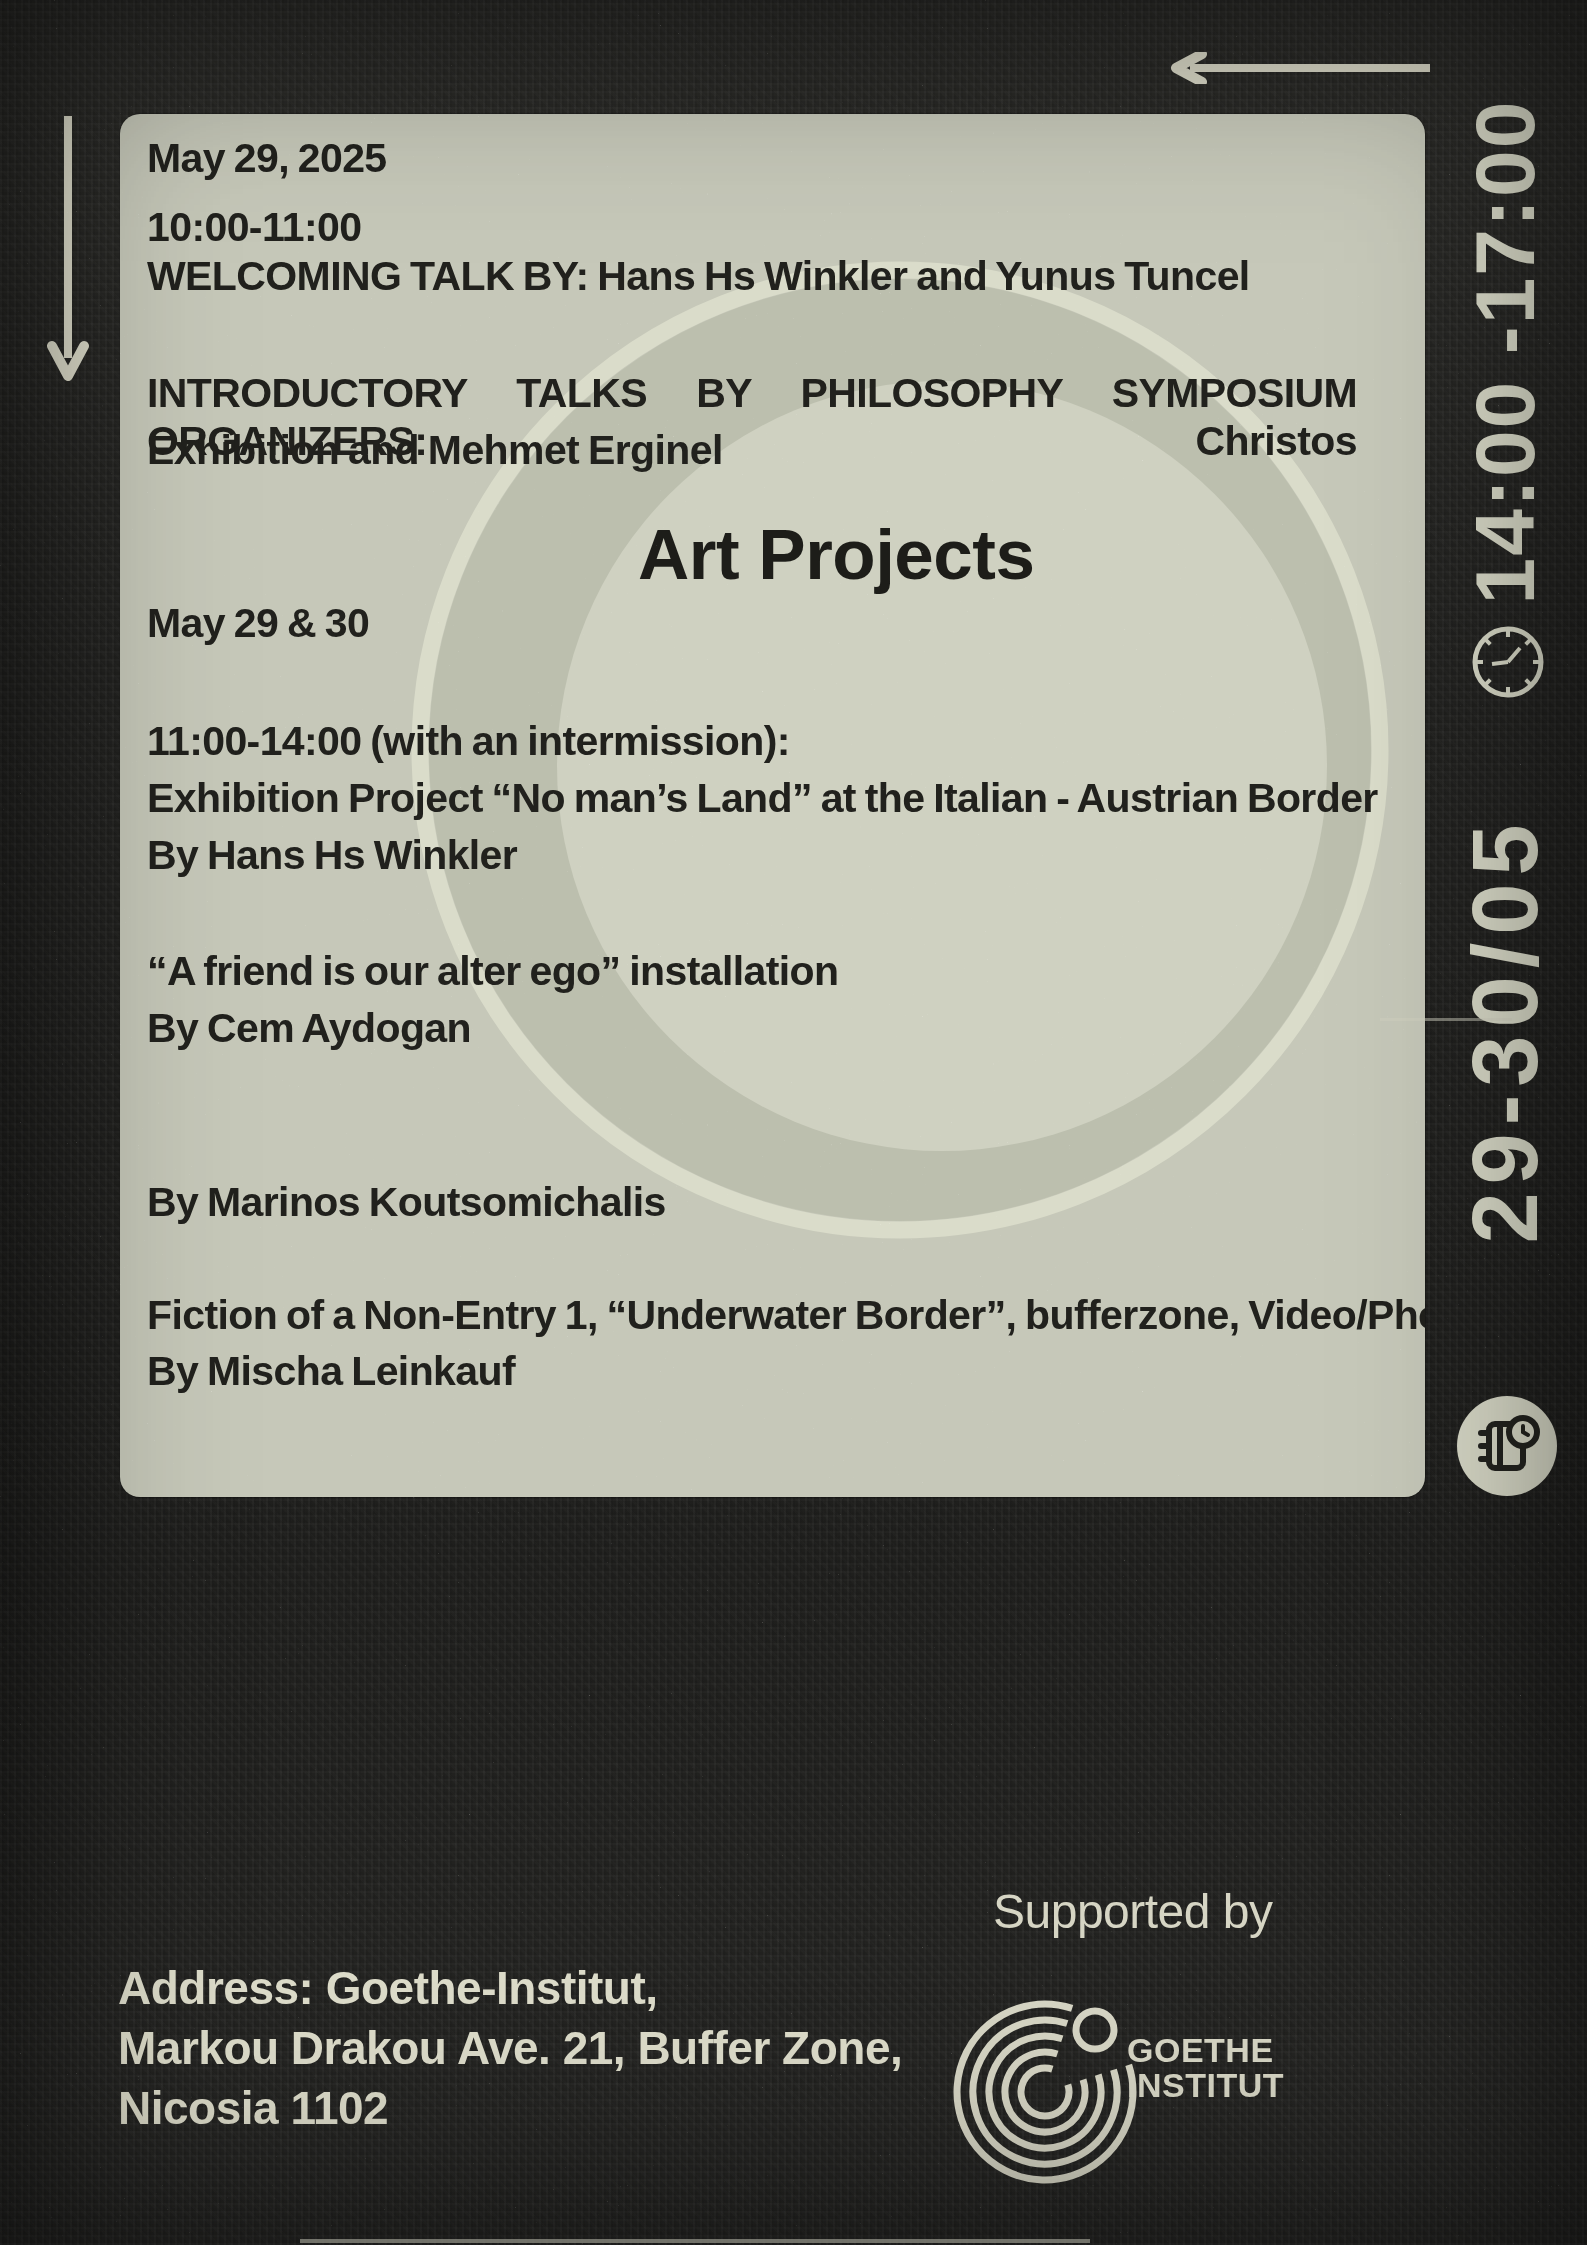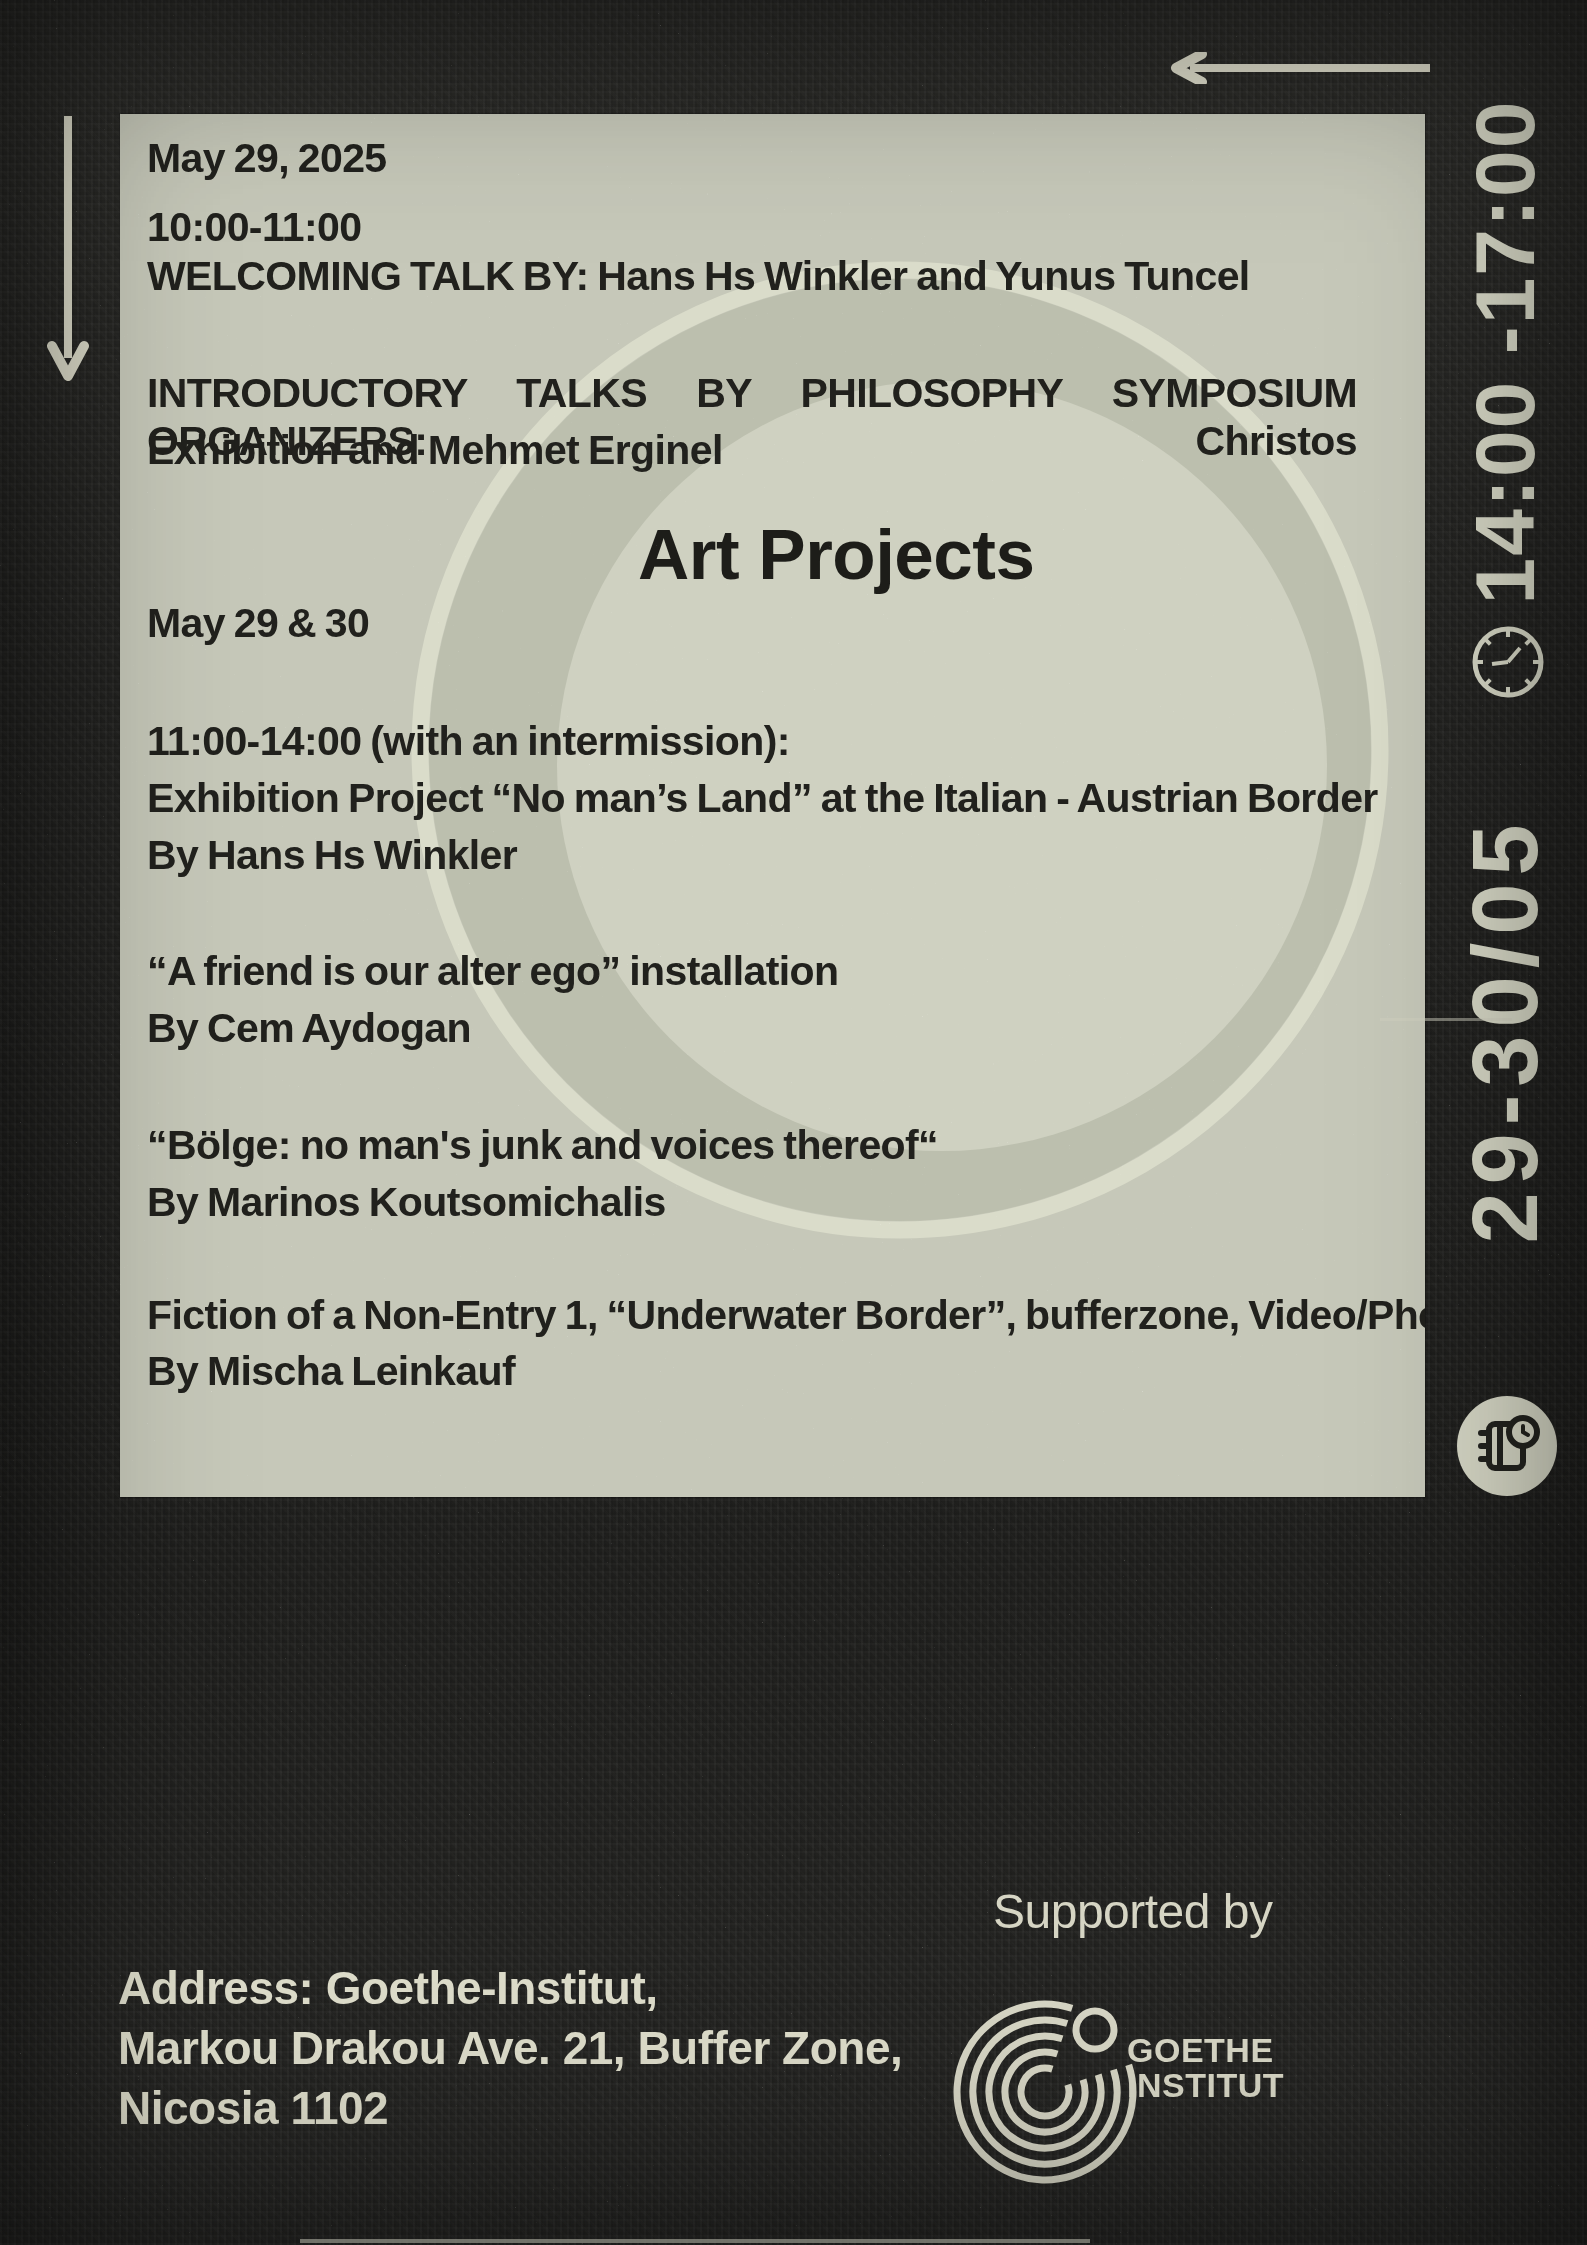--- a/index.html
+++ b/index.html
@@ -19,20 +19,21 @@
       repeating-linear-gradient(45deg, rgba(255,255,255,0.012) 0 3px, rgba(0,0,0,0.0) 3px 9px);
   }
   .vignette{position:absolute;inset:0;box-shadow:inset 0 0 220px rgba(0,0,0,0.6);}
   .noise{position:absolute;left:0;top:0;mix-blend-mode:screen;opacity:.55;pointer-events:none;}
 
   .panel{
     position:absolute;left:120px;top:114px;width:1305px;height:1383px;
     background:#c6c8b9;
     overflow:hidden;
     box-shadow:0 0 0 1px rgba(0,0,0,0.2);
+    border-radius:20px;
   }
   .panel svg.rings{position:absolute;left:0;top:0;}
 
   .pl{
     position:absolute;left:27px;width:1225px;
     font-size:41px;line-height:48px;font-weight:700;
     color:#21211d;letter-spacing:-0.6px;word-spacing:-2px;
     white-space:nowrap;
   }
   .pl.just{white-space:normal;text-align:justify;text-align-last:justify;width:1210px;word-spacing:normal;}
@@ -89,21 +90,20 @@
     <div class="pl" style="top:312px">Exhibition and Mehmet Erginel</div>
 
     <div class="panel-title">Art Projects</div>
 
     <div class="pl" style="top:485px">May 29 &amp; 30</div>
     <div class="pl" style="top:603px">11:00-14:00 (with an intermission):</div>
     <div class="pl" style="top:660px">Exhibition Project “No man’s Land” at the Italian - Austrian Border</div>
     <div class="pl" style="top:717px">By Hans Hs Winkler</div>
     <div class="pl" style="top:833px">“A friend is our alter ego” installation</div>
     <div class="pl" style="top:890px">By Cem Aydogan</div>
-    <div class="pl" style="top:1007px">“Bölge: no man's junk and voices thereof“</div>
     <div class="pl" style="top:1064px">By Marinos Koutsomichalis</div>
     <div class="pl" style="top:1177px">Fiction of a Non-Entry 1, “Underwater Border”, bufferzone, Video/Photo,</div>
     <div class="pl" style="top:1233px">By Mischa Leinkauf</div>
   </div>
 
   <svg class="icon-abs" style="left:1168px;top:52px" width="266" height="32" viewBox="0 0 266 32">
     <line x1="22" y1="16" x2="262" y2="16" stroke="#dddcca" stroke-width="8"></line>
     <polyline points="34,2 8,16 34,30" fill="none" stroke="#dddcca" stroke-width="10" stroke-linecap="round" stroke-linejoin="round"></polyline>
   </svg>
   <svg class="icon-abs" style="left:46px;top:114px" width="44" height="270" viewBox="0 0 44 270">

